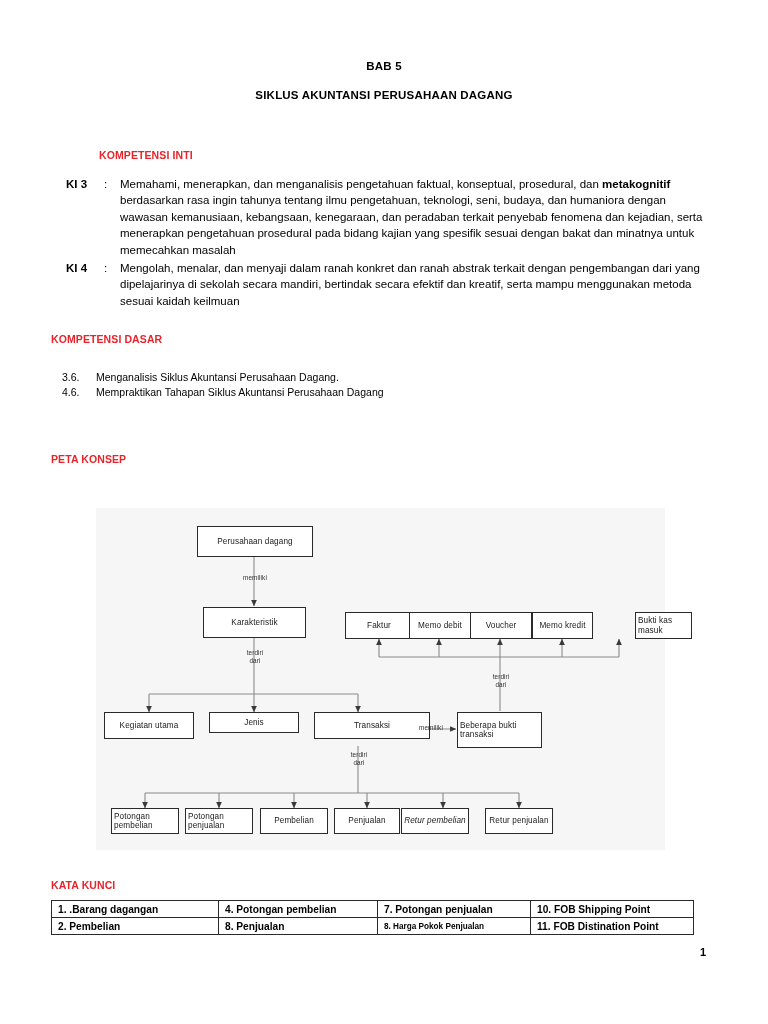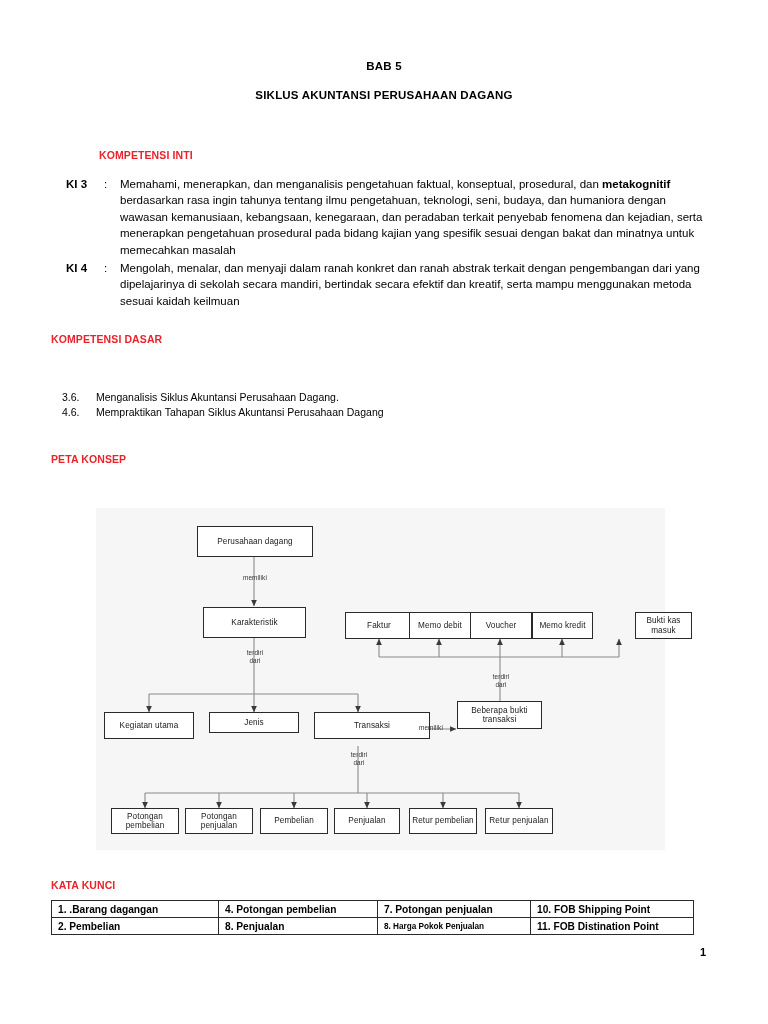--- a/index.html
+++ b/index.html
@@ -90,21 +90,20 @@
     text-align: left;
   }
   .ki-text b { font-weight: bold; }
 
   
   .kd-block {
     position: absolute;
     left: 62px;
     top: 370px;
     width: 600px;
-    margin-top: 20px;
   }
   .kd-row {
     display: flex;
     align-items: flex-start;
     line-height: 15px;
   }
   .kd-num {
     width: 34px;
     flex: none;
     font-size: 10.5px;
@@ -128,21 +127,21 @@
     top: 0;
   }
   .node {
     position: absolute;
     box-sizing: border-box;
     background: #ffffff;
     border: 1.2px solid #2a2a2a;
     display: flex;
     align-items: center;
     justify-content: center;
-    text-align: center;
+    text-align: left;
     font-size: 8.2px;
     line-height: 9.5px;
     color: #1a1a1a;
     letter-spacing: 0.1px;
     padding: 0 2px;
   }
   .edge-label {
     position: absolute;
     font-size: 6.4px;
     line-height: 7.6px;
@@ -273,39 +272,39 @@
     <div class="node" style="left:107px; top:99px; width:103px; height:31px;">Karakteristik</div>
     <div class="edge-label" style="left:134px; top:141px; width:50px;">terdiri
 dari</div>
 
     <div class="node" style="left:8px; top:204px; width:90px; height:27px;">Kegiatan utama</div>
     <div class="node" style="left:113px; top:204px; width:90px; height:21px;">Jenis</div>
     <div class="node" style="left:218px; top:204px; width:116px; height:27px;">Transaksi</div>
 
     <div class="edge-label" style="left:310px; top:216px; width:50px;">memiliki</div>
 
-    <div class="node" style="left:361px; top:193px; width:85px; height:28px;">Beberapa bukti transaksi</div>
+    <div class="node" style="left:361px; top:204px; width:85px; height:36px;">Beberapa bukti transaksi</div>
 
     <div class="edge-label" style="left:380px; top:165px; width:50px;">terdiri
 dari</div>
 
     <div class="node" style="left:249px; top:104px; width:68px; height:27px;">Faktur</div>
     <div class="node" style="left:313px; top:104px; width:62px; height:27px;">Memo debit</div>
     <div class="node" style="left:374px; top:104px; width:62px; height:27px;">Voucher</div>
     <div class="node" style="left:436px; top:104px; width:61px; height:27px;">Memo kredit</div>
     <div class="node" style="left:496px; top:104px; width:57px; height:27px;margin-left:43px;">Bukti kas masuk</div>
 
     <div class="edge-label" style="left:238px; top:243px; width:50px;">terdiri
 dari</div>
 
     <div class="node" style="left:15px; top:300px; width:68px; height:26px;">Potongan pembelian</div>
     <div class="node" style="left:89px; top:300px; width:68px; height:26px;">Potongan penjualan</div>
     <div class="node" style="left:164px; top:300px; width:68px; height:26px;">Pembelian</div>
     <div class="node" style="left:238px; top:300px; width:66px; height:26px;">Penjualan</div>
-    <div class="node" style="left:313px; top:300px; width:68px; height:26px;">Retur pembelian</div>
+    <div class="node" style="left:305px; top:300px; width:68px; height:26px;font-style:italic;">Retur pembelian</div>
     <div class="node" style="left:389px; top:300px; width:68px; height:26px;">Retur penjualan</div>
 
   </div>
 
   <div class="section-heading" id="h-kata">KATA KUNCI</div>
 
   <table class="kk-table">
     <tbody>
       <tr>
         <td class="col-a">1.   .Barang dagangan</td>

